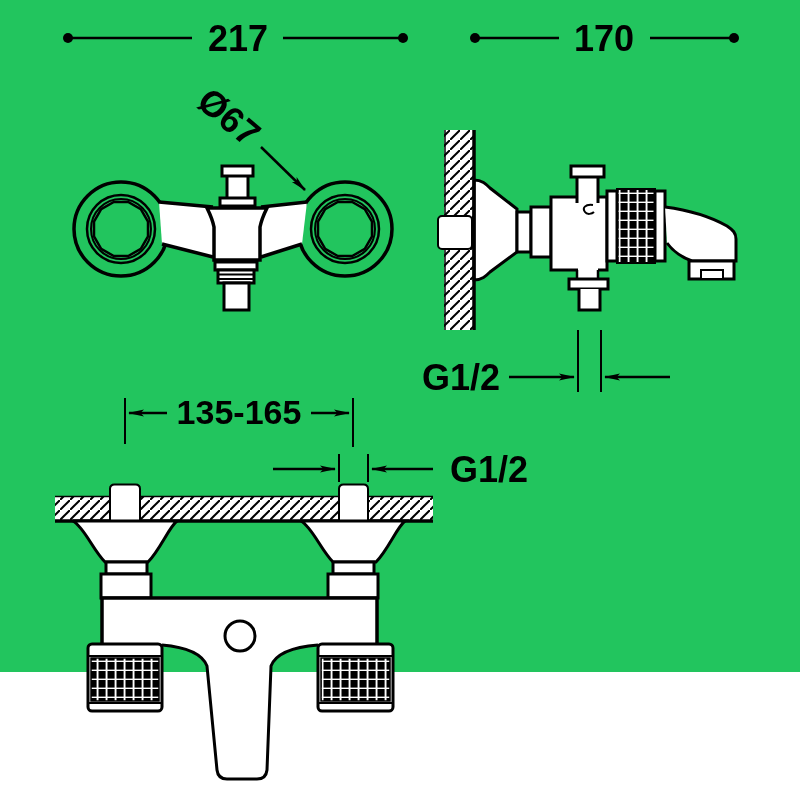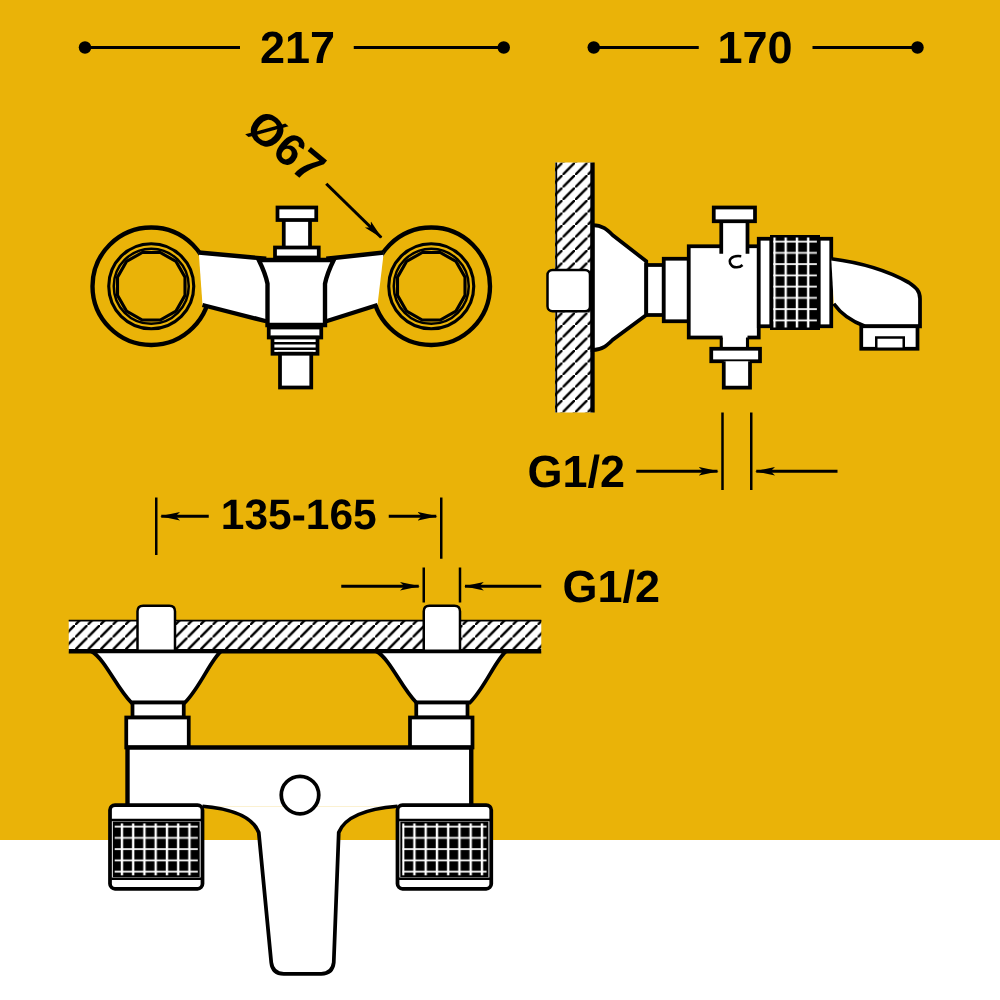--- a/index.html
+++ b/index.html
@@ -1,17 +1,17 @@
 <!DOCTYPE html>
 <html><head>
 <meta charset="utf-8">
 <style>
   html,body{margin:0;padding:0;background:#ffffff;}
   body{width:800px;height:800px;font-family:"Liberation Sans",sans-serif;}
-  #stage{width:800px;height:672px;position:relative;background:#eab308;}
+  #stage{width:800px;height:672px;position:relative;background:#22c55e;}
   svg{display:block;}
   
   .ln2 {stroke:#000;stroke-width:2;fill:none;}
   .ln25{stroke:#000;stroke-width:2.5;fill:none;}
   .ln15{stroke:#000;stroke-width:1.5;fill:none;}
   .out3 {stroke:#000;stroke-width:3;fill:#fff;}
   .out35{stroke:#000;stroke-width:3.5;fill:#fff;}
   .open3 {stroke:#000;stroke-width:3;fill:#fff;}
   .edge35{stroke:#000;stroke-width:3.5;fill:none;}
   .thin2{stroke:#000;stroke-width:2;fill:#fff;}

